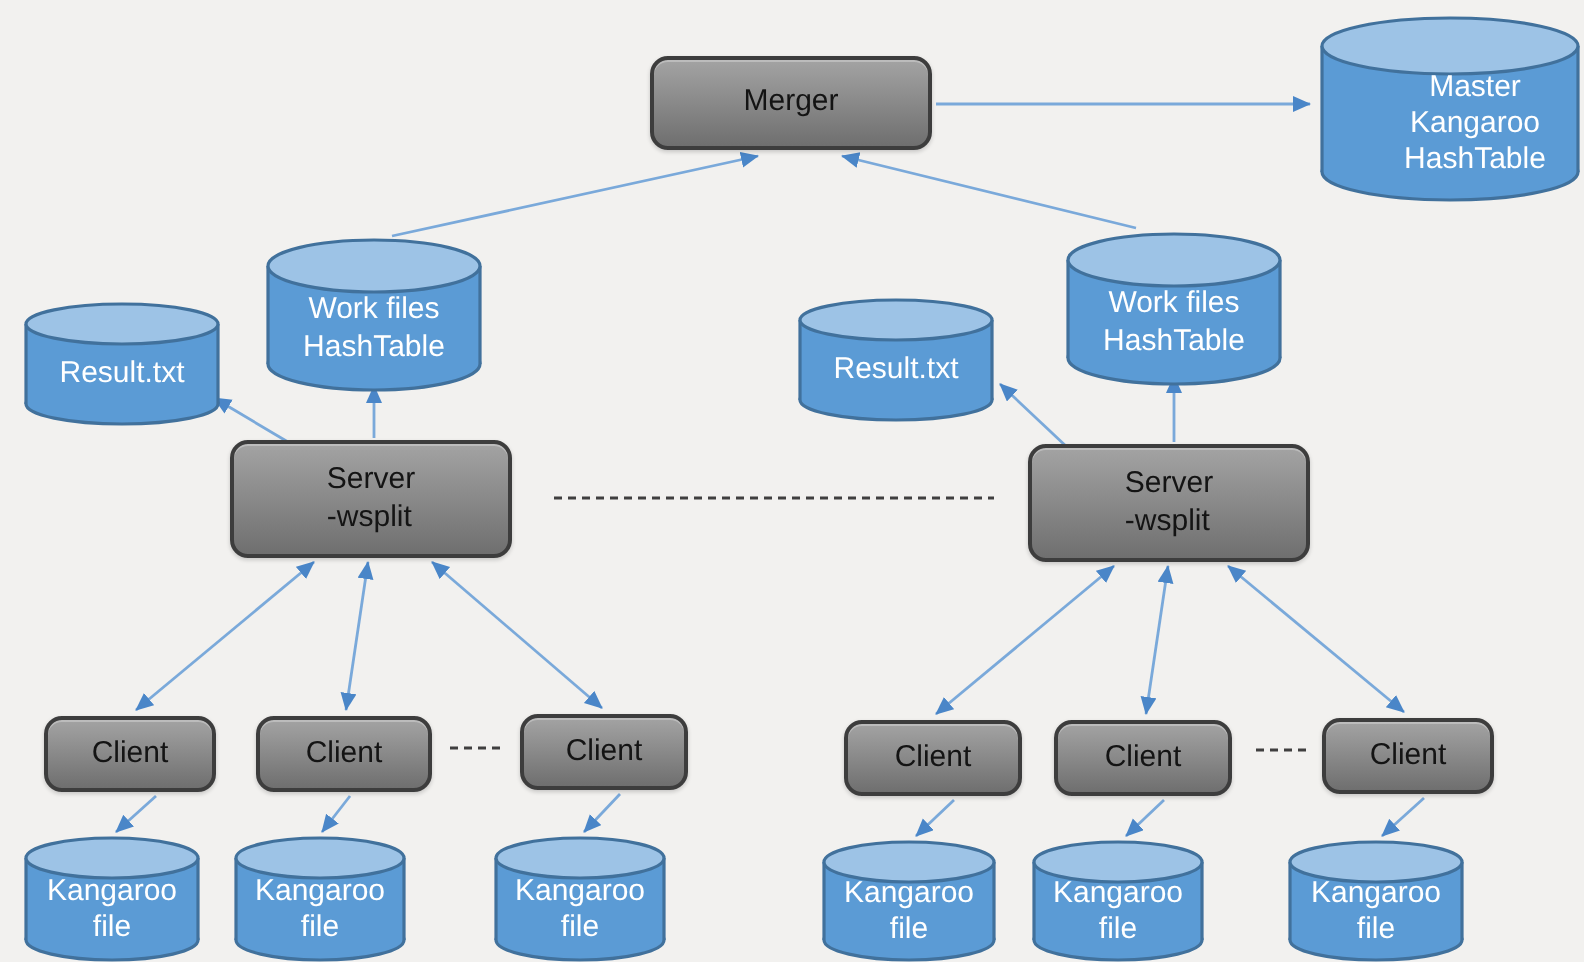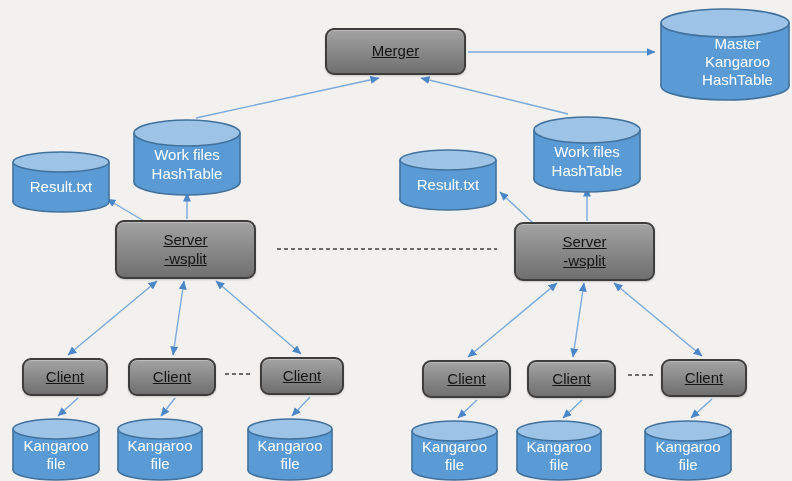--- a/index.html
+++ b/index.html
@@ -15,22 +15,20 @@
   #connector-layer {
     position: absolute;
     left: 0;
     top: 0;
     z-index: 0;
   }
   .node {
     position: absolute;
     box-sizing: border-box;
     z-index: 1;
-    text-align: center;
-    text-decoration: underline;
   }
   .box {
     background: linear-gradient(to bottom, var(--box-fill-top), var(--box-fill-bottom));
     border: 2px solid var(--box-border);
     border-radius: 9px;
     color: var(--box-text);
     box-shadow: inset 0 1px 0 rgba(255,255,255,0.28), 0 1px 2px rgba(0,0,0,0.18);
     display: flex;
     align-items: center;
     justify-content: center;

